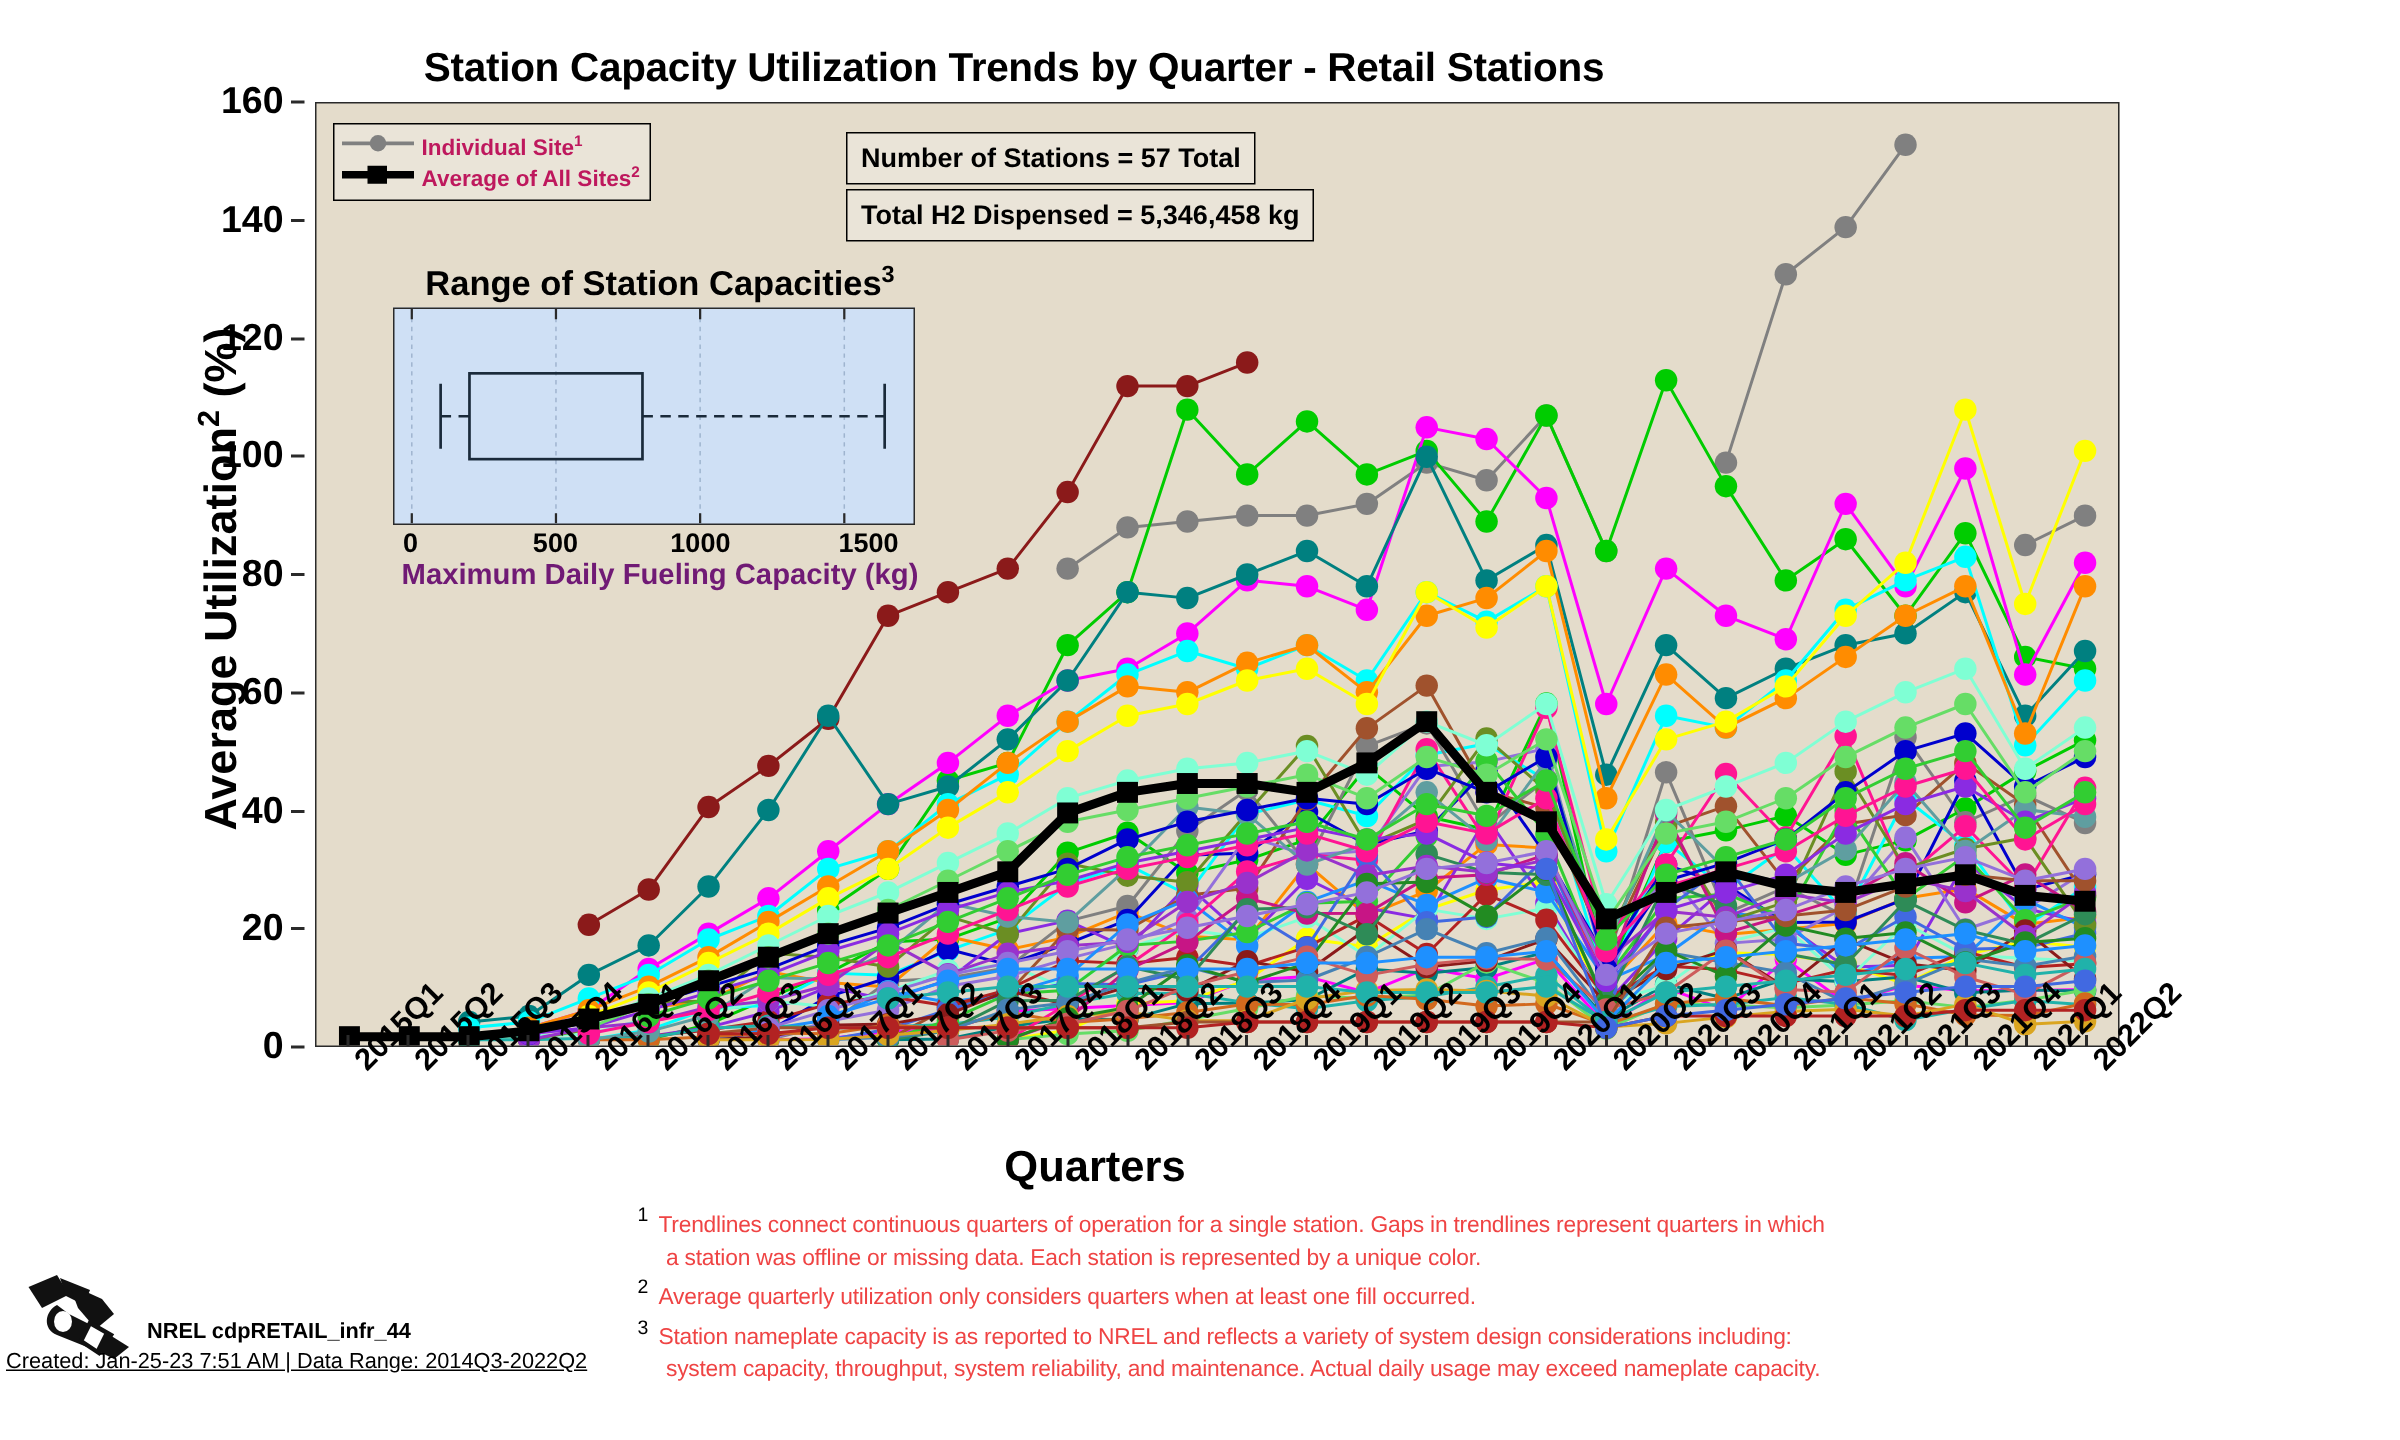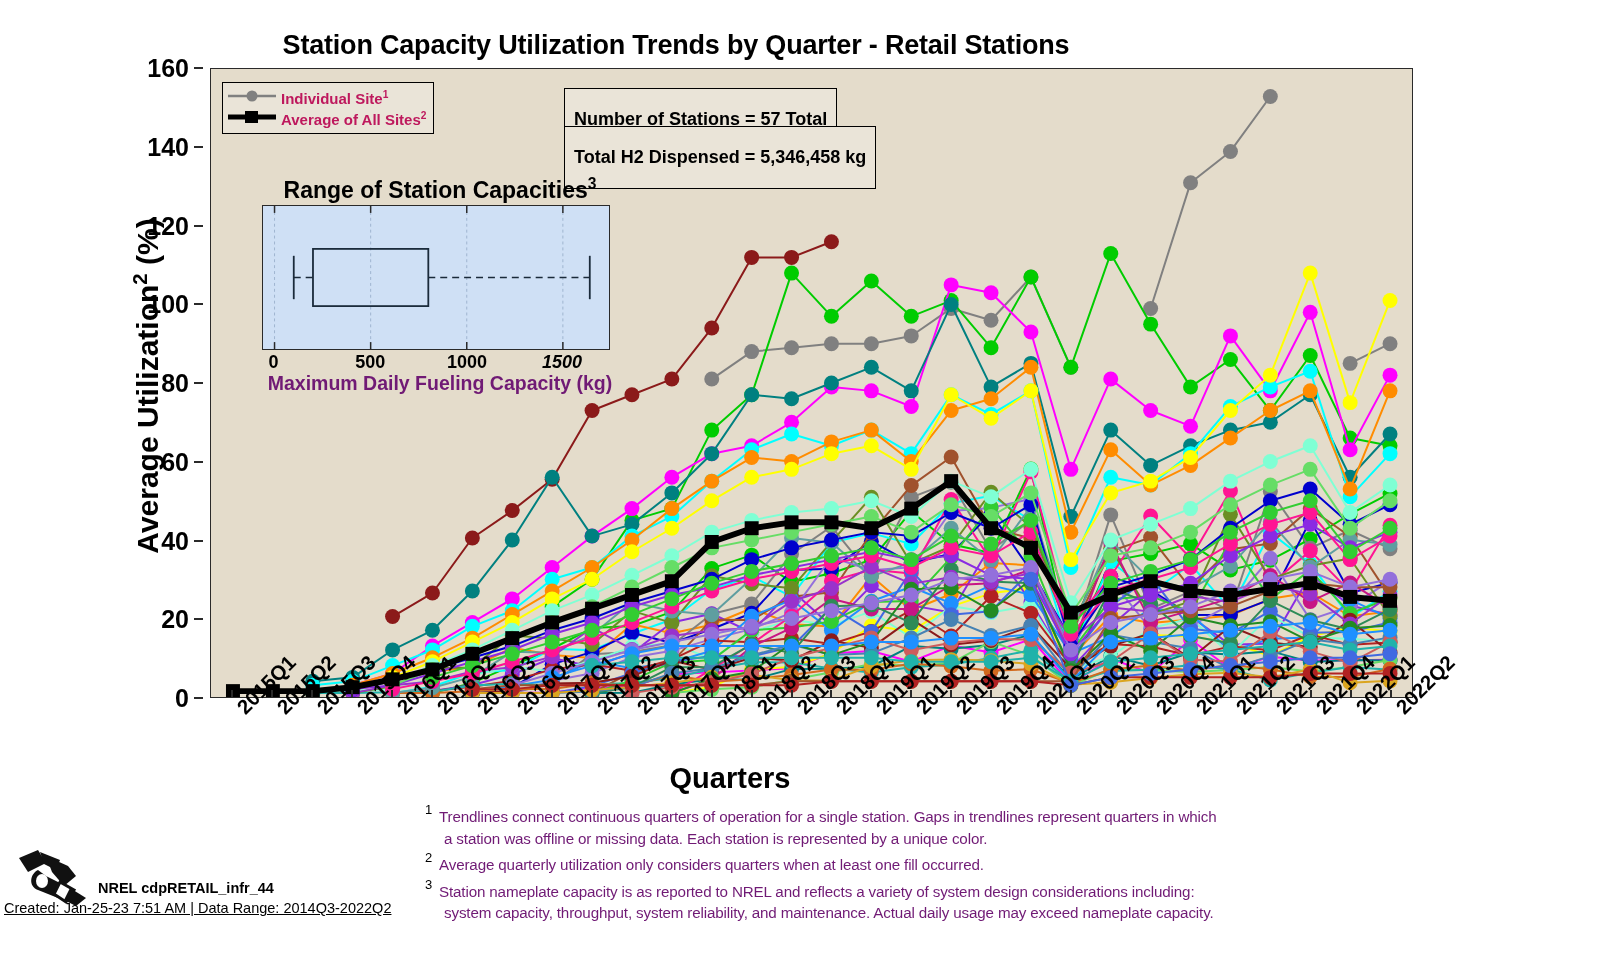--- a/index.html
+++ b/index.html
@@ -46,21 +46,21 @@
     background:#eae4d8;border:1.5px solid #000;padding:4px 7px 4px 5px;
   }
   .lrow{display:flex;align-items:center;height:21px;}
   .lkey{width:48px;height:16px;position:relative;margin-right:5px;}
   .lkey i{position:absolute;left:0;top:50%;transform:translateY(-50%);display:block;}
   .lline{width:48px;}
   .ltext{font-size:15px;font-weight:bold;color:#be185d;white-space:nowrap;}
   
   .statbox{
     position:absolute;background:#eae4d8;border:1.5px solid #000;
-    padding:20px 9px;font-size:18px;font-weight:bold;color:#000;white-space:nowrap;
+    padding:6px 9px;font-size:18px;font-weight:bold;color:#000;white-space:nowrap;
   }
   #stat0{left:564px;top:88px;}
   #stat1{left:564px;top:126px;text-align:right;}
   
   #inset{position:absolute;left:262px;top:205px;width:348px;height:145px;
          background:#cfe0f5;border:1.5px solid #2a2a2a;box-sizing:border-box;}
   #insetsvg{position:absolute;left:0;top:0;width:100%;height:100%;}
   #insettitle{
     position:absolute;left:240px;top:175px;width:400px;text-align:center;
     font-size:23px;font-weight:bold;color:#000;
@@ -68,21 +68,21 @@
   #insetxlabels{position:absolute;left:262px;top:352px;width:348px;height:24px;}
   .ixt{position:absolute;font-size:18px;font-weight:bold;color:#000;transform:translateX(-50%);}
   #insetxtitle{
     position:absolute;left:240px;top:372px;width:400px;text-align:center;
     font-size:19.5px;font-weight:bold;color:#701a75;
   }
   
   #footnotes{position:absolute;left:425px;top:806px;width:880px;}
   .fn{position:relative;padding-left:14px;margin-bottom:5px;}
   .fnmark{position:absolute;left:0;top:-4px;font-size:13px;color:#000;}
-  .fnline{font-size:15.2px;color:#701a75;line-height:1.42;letter-spacing:-.15px;}
+  .fnline{font-size:15.2px;color:#ef4444;line-height:1.42;letter-spacing:-.15px;}
   .fnline.ind{padding-left:5px;}
   
   #nozzle{position:absolute;left:16px;top:846px;width:86px;height:62px;}
   #nrelid{position:absolute;left:98px;top:880px;font-size:14.5px;font-weight:bold;color:#000;}
   #created{position:absolute;left:4px;top:900px;font-size:14.5px;color:#000;white-space:nowrap;text-decoration:underline;}
 </style>
 </head>
 <body>
 
 <div class="title">Station Capacity Utilization Trends by Quarter - Retail Stations</div>
@@ -1514,21 +1514,21 @@
       <line x1="166.26666666666668" y1="72.5" x2="328.6666666666667" y2="72.5" stroke="#1a2a3a" stroke-width="1.6" stroke-dasharray="7,5"></line>
       <line x1="30.933333333333334" y1="50.5" x2="30.933333333333334" y2="94.5" stroke="#1a2a3a" stroke-width="1.8"></line>
       <line x1="328.6666666666667" y1="50.5" x2="328.6666666666667" y2="94.5" stroke="#1a2a3a" stroke-width="1.8"></line>
       <rect x="50.26666666666666" y="43.5" width="116.00000000000003" height="58" fill="none" stroke="#1a2a3a" stroke-width="1.8"></rect>
     </svg>
 </div>
 <div id="insetxlabels">
     <div class="ixt" style="left: 11.6px;">0</div>
     <div class="ixt" style="left: 108.267px;">500</div>
     <div class="ixt" style="left: 204.933px;">1000</div>
-    <div class="ixt" style="left: 300px; font-style: italic;">1500</div>
+    <div class="ixt" style="left: 317px;">1500</div>
   </div>
 <div id="insetxtitle">Maximum Daily Fueling Capacity (kg)</div>
 
 <div class="xlabels">
     <div class="xtick" style="left: 22px;">2015Q1</div>
     <div class="xtickmark" style="left: 21px;"></div>
     <div class="xtick" style="left: 61.9655px;">2015Q2</div>
     <div class="xtickmark" style="left: 60.9655px;"></div>
     <div class="xtick" style="left: 101.931px;">2015Q3</div>
     <div class="xtickmark" style="left: 100.931px;"></div>

